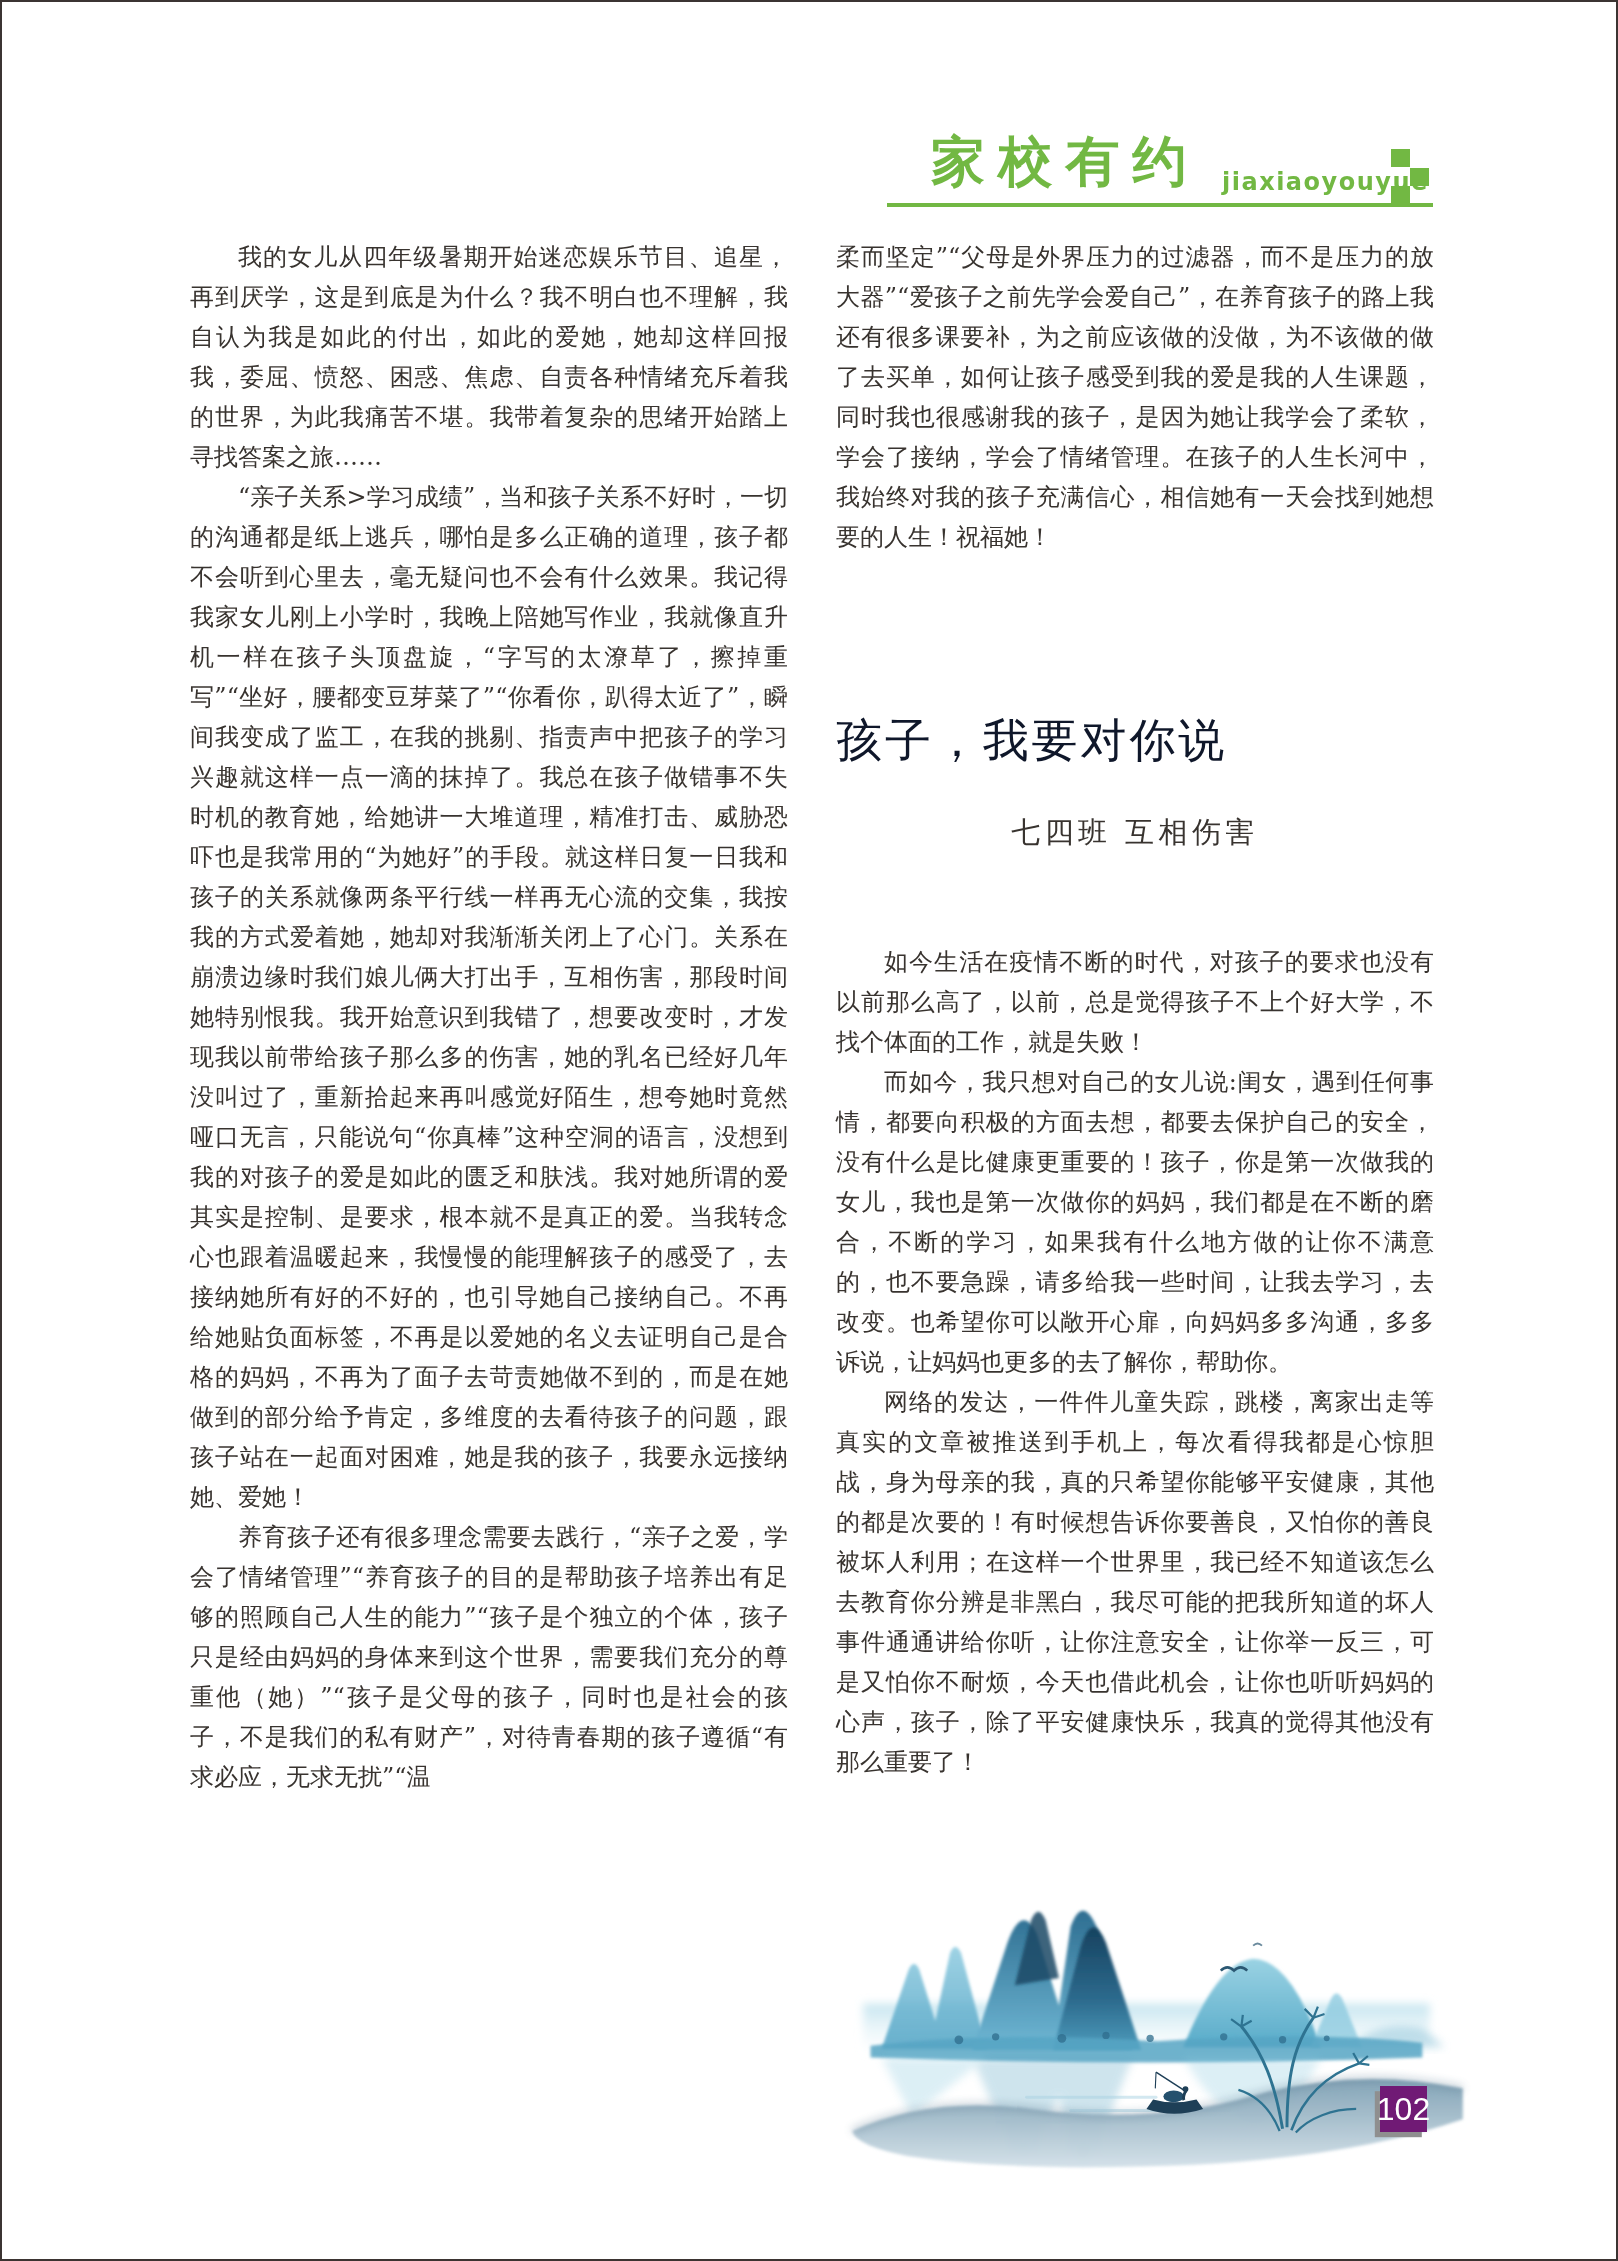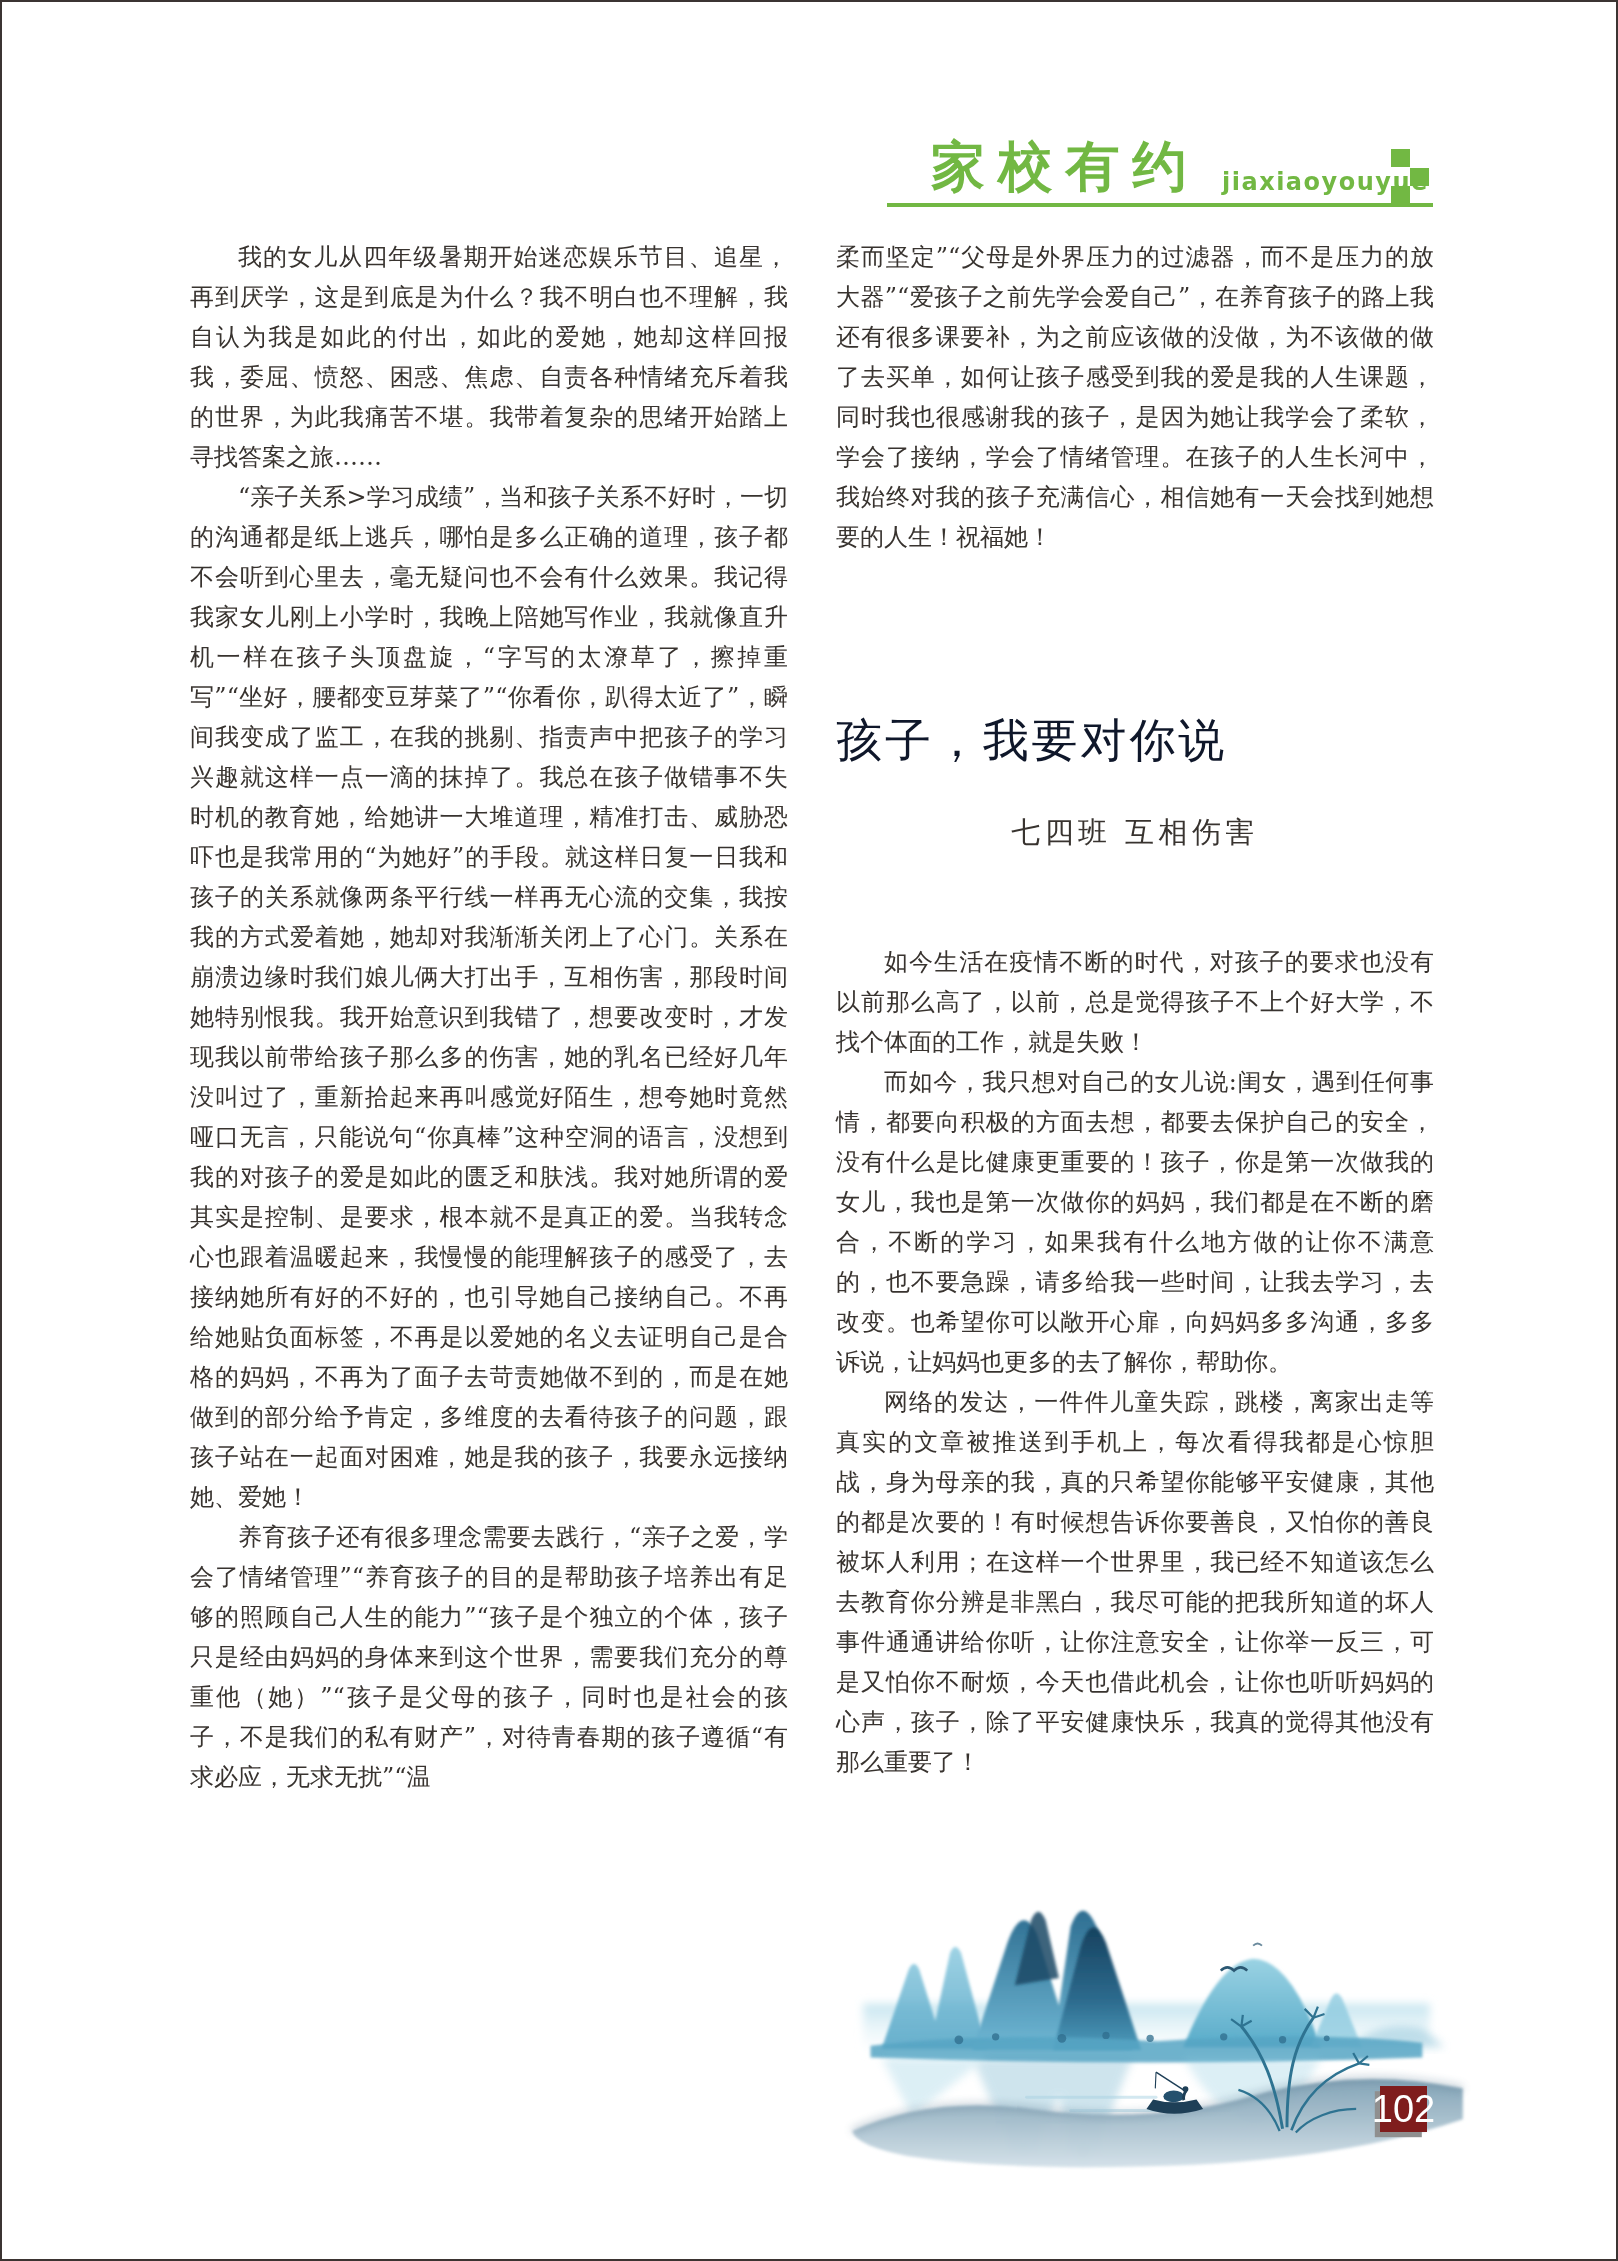--- a/index.html
+++ b/index.html
@@ -10,21 +10,21 @@
     box-sizing:border-box;
     border:2.9px solid #3b3432;
     overflow:hidden;
     font-family:"DejaVu Sans","Liberation Sans",sans-serif;
   }
   
   .header-title{
     position:absolute;left:929px;top:137px;
     font-size:54px;font-weight:bold;color:#72b843;
     letter-spacing:13.2px;line-height:1;
-    font-family:Liberation Sans, sans-serif;
+    font-family:Liberation Mono, monospace;
   }
   .header-pinyin{
     position:absolute;left:1220px;top:168px;
     font-size:24px;font-weight:bold;color:#72b843;
     letter-spacing:1.5px;line-height:1;
   }
   .header-line{
     position:absolute;left:885px;top:201px;
     width:546px;height:4.4px;background:#72b843;
   }
@@ -57,23 +57,23 @@
   }
   .col-right-body{left:834px;top:924px;margin-top:16px;}
   
   .illustration{
     position:absolute;left:839px;top:1873px;width:633px;height:309px;
   }
   
   .page-badge{
     position:absolute;left:1378px;top:2084px;
     width:47px;height:46px;
-    background:#7f1d1d;
+    background:#701a75;
     box-shadow:-5.2px 5.2px 0 #8f8f8f;
-    color:#ffffff;font-size:38px;font-weight:normal;
+    color:#ffffff;font-size:32px;font-weight:normal;
     display:flex;align-items:center;justify-content:center;
     font-family:"Liberation Sans","DejaVu Sans",sans-serif;
     text-align:center;
   }
 </style>
 </head>
 <body>
 
 <div class="page">
 

